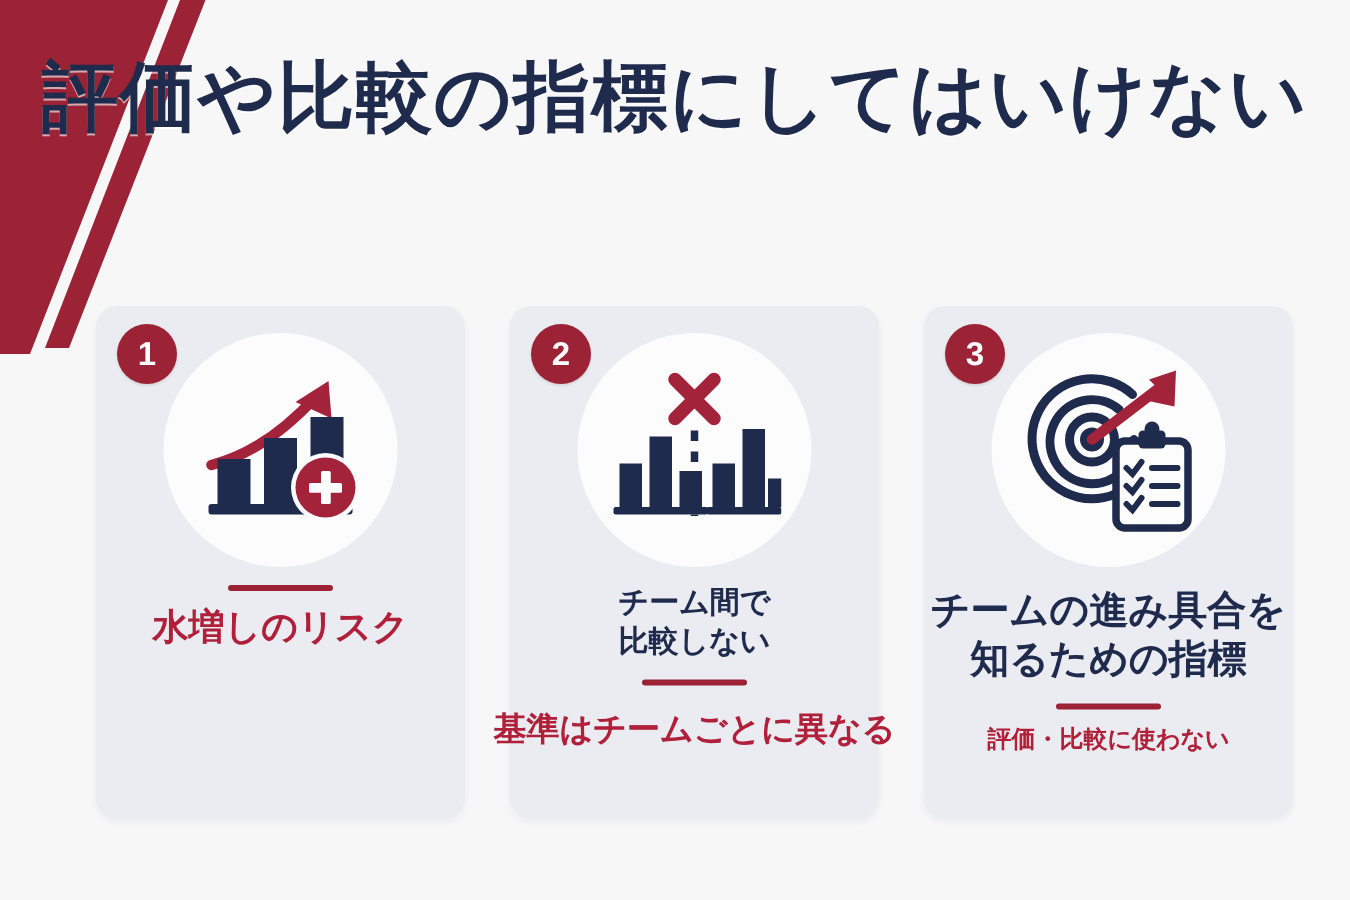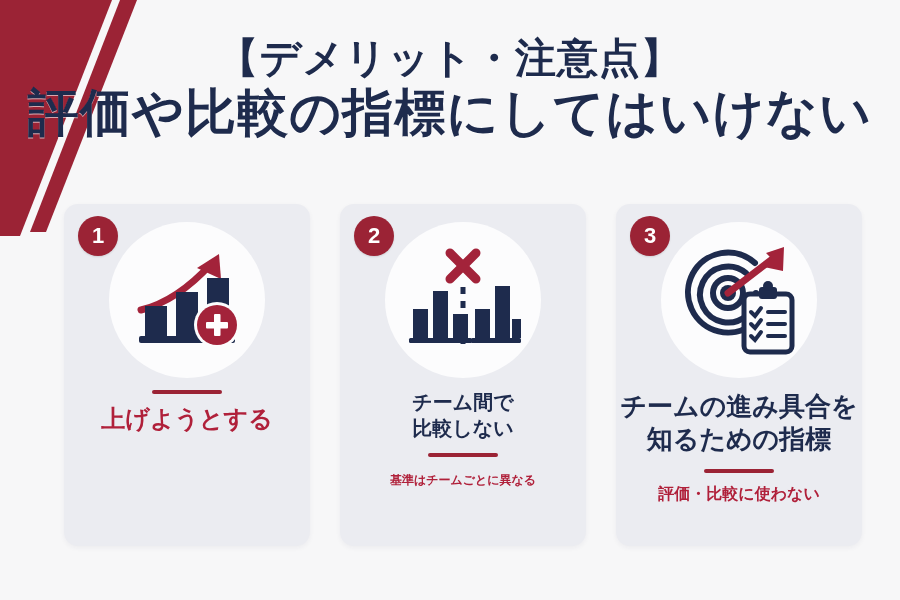--- a/index.html
+++ b/index.html
@@ -85,33 +85,32 @@
   }
   .card-sub{
     margin-top:11px;
     color:#B0203A;
     font-weight:bold;
     text-align:center;
     line-height:1.2;
     white-space:nowrap;
   }
   .s-1{ font-size:24px; }
-  .s-2{ font-size:12px;margin-top:16px; }
+  .s-2{ font-size:22px;margin-top:16px; }
   .s-3{ font-size:16px; }
 </style>
 </head>
 <body>
 
 <svg id="corner-decor" viewBox="0 0 180 260" xmlns="http://www.w3.org/2000/svg">
   <polygon points="0,0 112,0 20,236 0,236" fill="#9B2335"></polygon>
   <polygon points="120,0 137,0 46,232 30,232" fill="#9B2335"></polygon>
 </svg>
 
 <div id="header">
-  <div class="title-line" id="title-line-1">【デメリット・注意点】</div>
   <div class="title-line" id="title-line-2">評価や比較の指標にしてはいけない</div>
 </div>
 
 <div id="cards">
 
   <div class="card">
     <div class="badge">1</div>
 
     <div class="icon-wrap">
       <svg width="112" height="104" viewBox="0 0 112 104" xmlns="http://www.w3.org/2000/svg">
@@ -125,21 +124,21 @@
         <rect x="8" y="88" width="96" height="7" rx="2" fill="#1E2B4D"></rect>
 
         <circle cx="86" cy="77" r="23" fill="#FCFCFD"></circle>
         <circle cx="86" cy="77" r="20" fill="#A3233A"></circle>
         <rect x="83" y="66" width="6.5" height="22" rx="1" fill="#FFFFFF"></rect>
         <rect x="75" y="74" width="22" height="6.5" rx="1" fill="#FFFFFF"></rect>
       </svg>
     </div>
 
     <div class="divider"></div>
-    <div class="card-sub s-1">上げようとする</div>
+    <div class="card-sub s-1">水増しのリスク</div>
   </div>
 
   <div class="card">
     <div class="badge">2</div>
 
     <div class="icon-wrap">
       <svg width="116" height="106" viewBox="0 0 116 106" xmlns="http://www.w3.org/2000/svg">
 
         <g stroke="#A3233A" stroke-width="9" stroke-linecap="round">
           <line x1="45" y1="6" x2="71" y2="32"></line>

